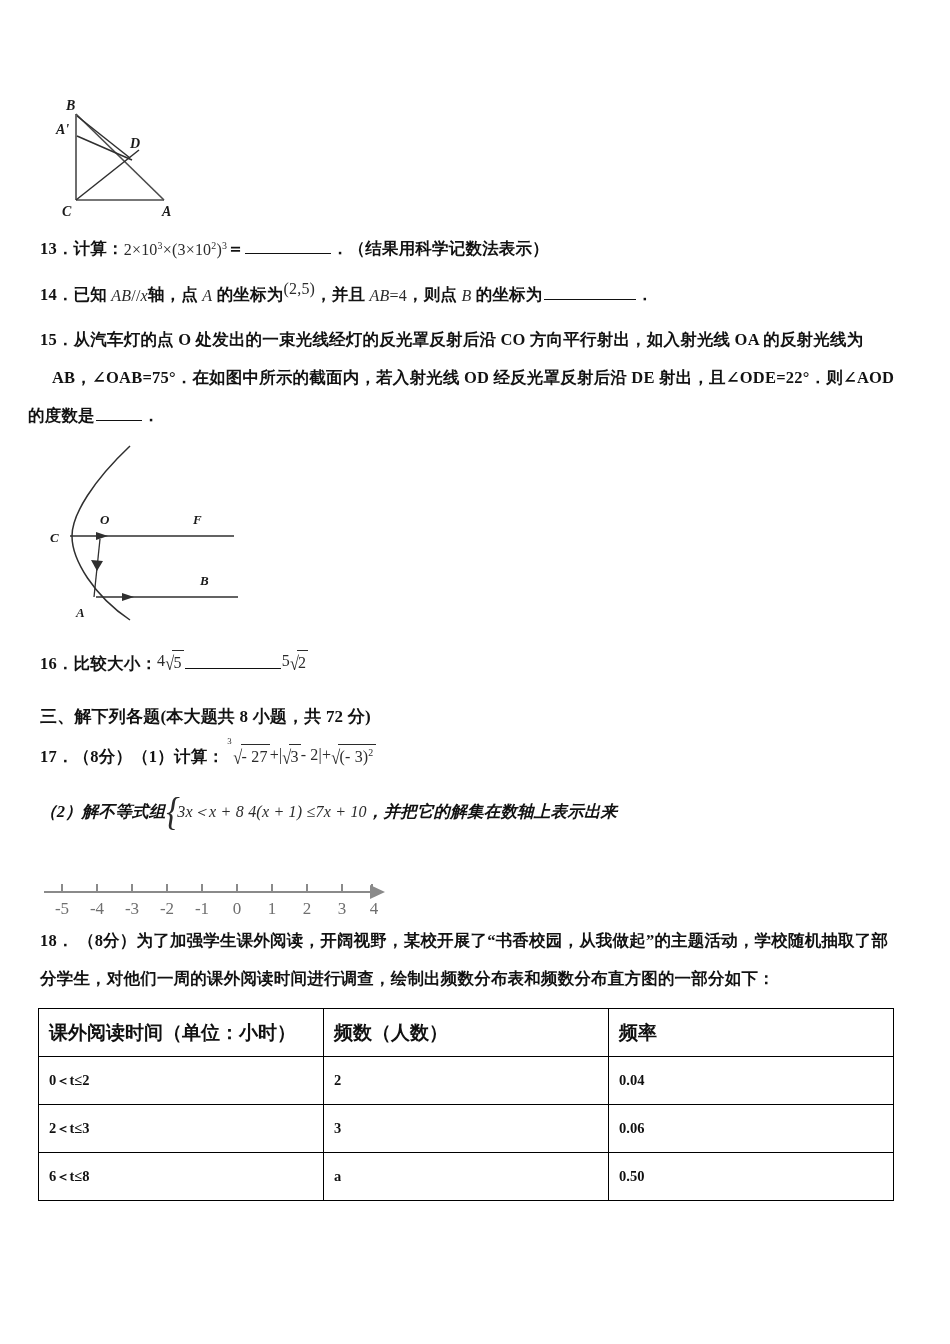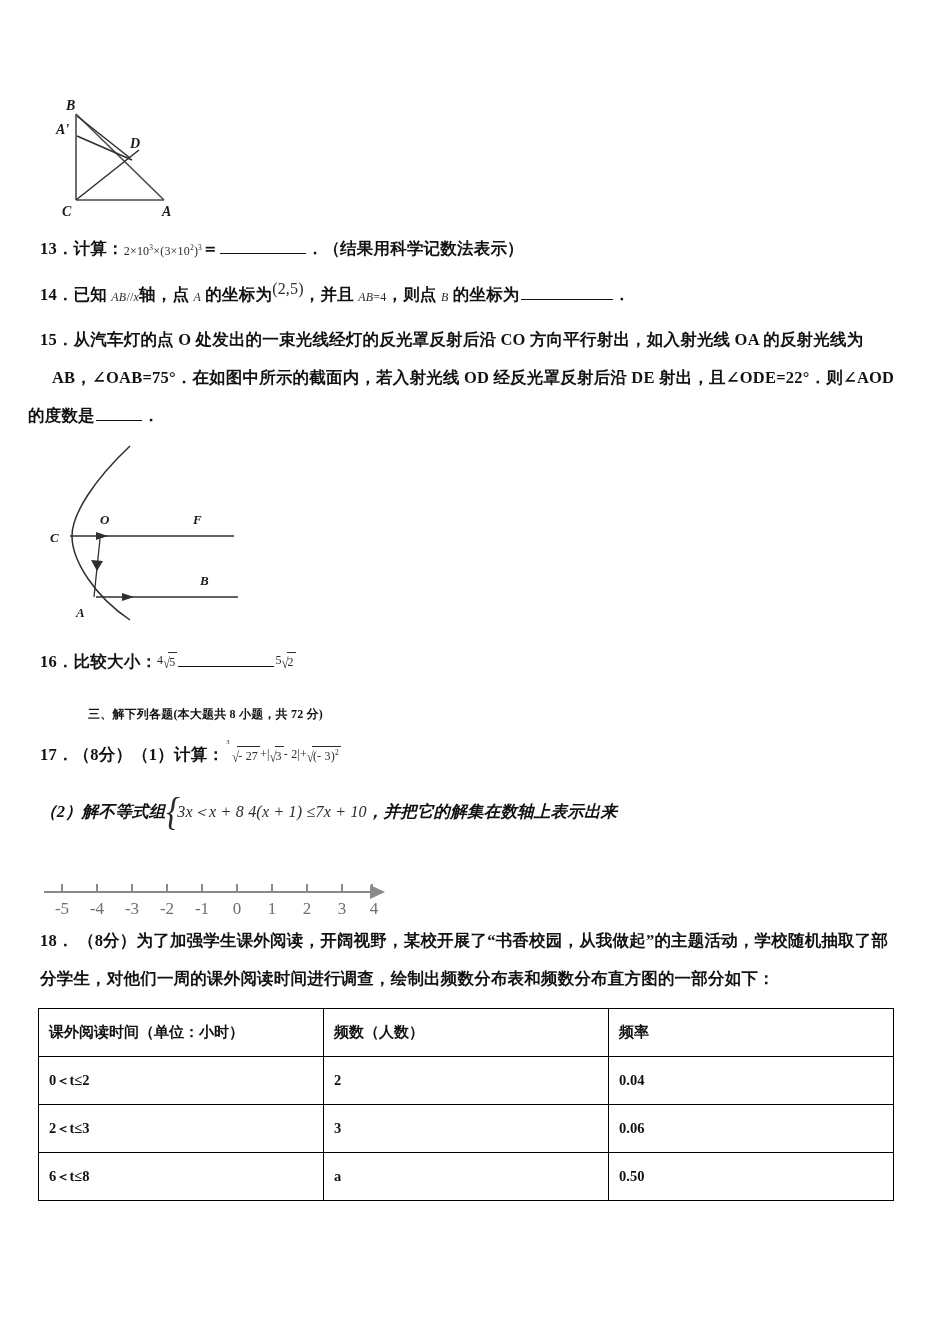--- a/index.html
+++ b/index.html
@@ -42,21 +42,21 @@
     margin-top: 36px;
   }
   .mn {
     font-style: normal;
     font-weight: normal;
     font-family: "Liberation Serif", "DejaVu Serif", serif;
     color: #2b2b2b;
   }
   .mathbox {
     font-weight: normal;
-    font-size: 12px;
+    font-size: 16px;
     color: #2b2b2b;
     vertical-align: -1px;
   }
   sup.exp {
     font-size: 0.62em;
     vertical-align: super;
     line-height: 0;
   }
 
   
@@ -141,21 +141,21 @@
     color: #111;
   }
   .freq-table td, .freq-table th {
     border: 1.6px solid #000;
     text-align: left;
     vertical-align: middle;
     padding: 0 0 0 10px;
     font-weight: bold;
   }
   .freq-table tr { height: 48px; }
-  .freq-table th { font-size: 15px; }
+  .freq-table th { font-size: 19px; }
   .cmp { font-family: "Liberation Sans", sans-serif; font-size: 0.92em; }
 </style>
 </head>
 <body>
 
 <div class="page">
 
   <div class="figure" style="left:44px; top:92px; width:140px; height:130px;">
     <svg width="140" height="130" viewBox="0 0 140 130">
 
@@ -216,21 +216,21 @@
       <text class="figlabel" x="155" y="84" font-size="13">F</text>
       <text class="figlabel" x="162" y="145" font-size="13">B</text>
       <text class="figlabel" x="38" y="177" font-size="13">A</text>
     </svg>
   </div>
 
   <div class="qline" style="left:40px; top:650px;">
     <span>16．</span><span>比较大小：</span><span class="mathbox" style="vertical-align:3px;"><span class="mn">4</span><span class="rad"><span class="sign">√</span><span class="radicand mn">5</span></span></span><span class="blank" style="width:96px;"></span><span class="mathbox" style="vertical-align:3px;"><span class="mn">5</span><span class="rad"><span class="sign">√</span><span class="radicand mn">2</span></span></span>
   </div>
 
-  <div class="qline" style="left:40px; top:706px; font-size:12px;margin-left:48px;">
+  <div class="qline" style="left:40px; top:706px; font-size:17px;">
     <span>三、解下列各题(本大题共 8 小题，共 72 分)</span>
   </div>
 
   <div class="qline" style="left:40px; top:744px;">
     <span>17．</span><span>（8分）</span><span>（1）</span><span>计算：</span><span class="mathbox" style="vertical-align:2px;">
       <span class="rad radidx"><span class="idx">3</span><span class="sign">√</span><span class="radicand mn">- 27</span></span><span class="mn">+</span><span class="mn">|</span><span class="rad"><span class="sign">√</span><span class="radicand mn">3</span></span><span class="mn">- 2</span><span class="mn">|</span><span class="mn">+</span><span class="rad"><span class="sign">√</span><span class="radicand mn"><span>(- 3)</span><sup class="exp">2</sup></span></span>
     </span>
   </div>
 
   <div class="qline" style="left:40px; top:800px;font-style:italic;">

